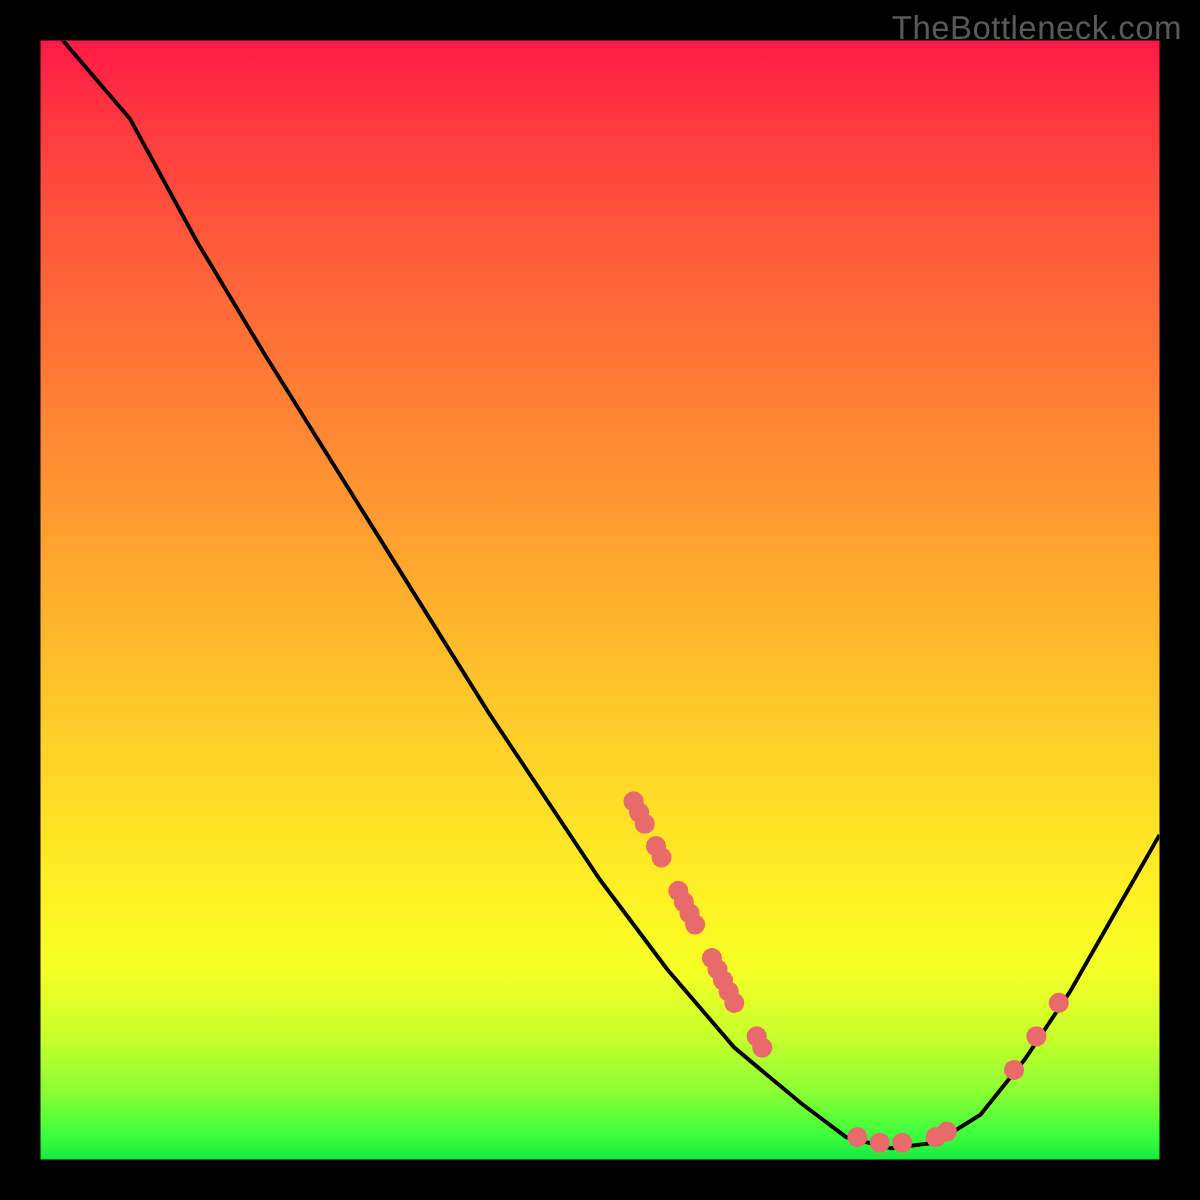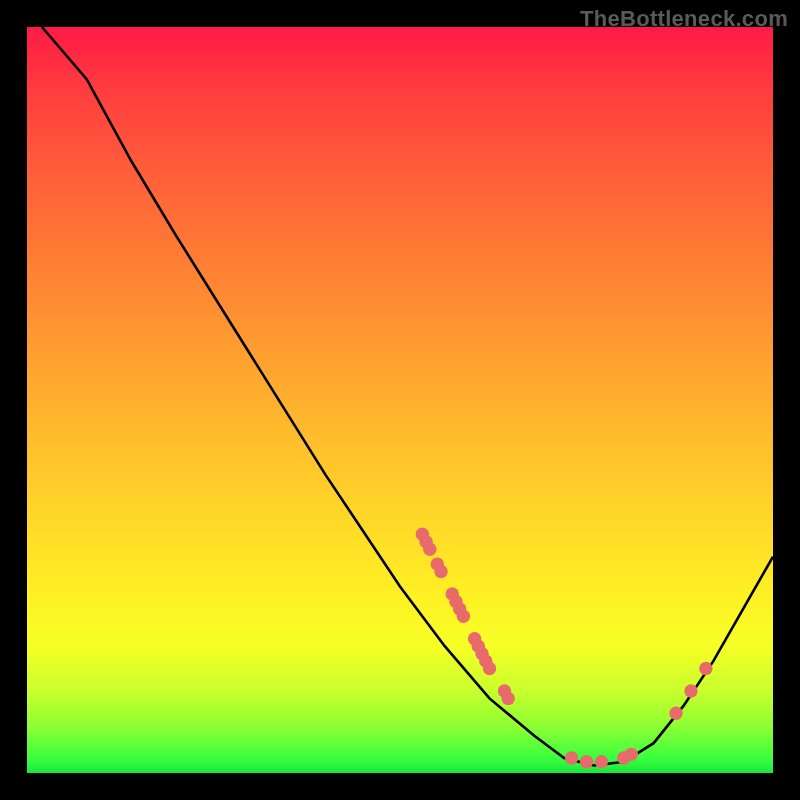--- a/index.html
+++ b/index.html
@@ -16,21 +16,21 @@
     width: 800px;
     height: 800px;
     background: #000;
   }
   .watermark {
     position: absolute;
     top: 6px;
     right: 12px;
     color: #5a5a5a;
     font-size: 22px;
-    font-weight: 700;
+    font-weight: 400;
     letter-spacing: 0.3px;
   }
   .plot {
     position: absolute;
     left: 27px;
     top: 27px;
     width: 746px;
     height: 746px;
     background: linear-gradient(to bottom,
       #ff1a46 0%,

